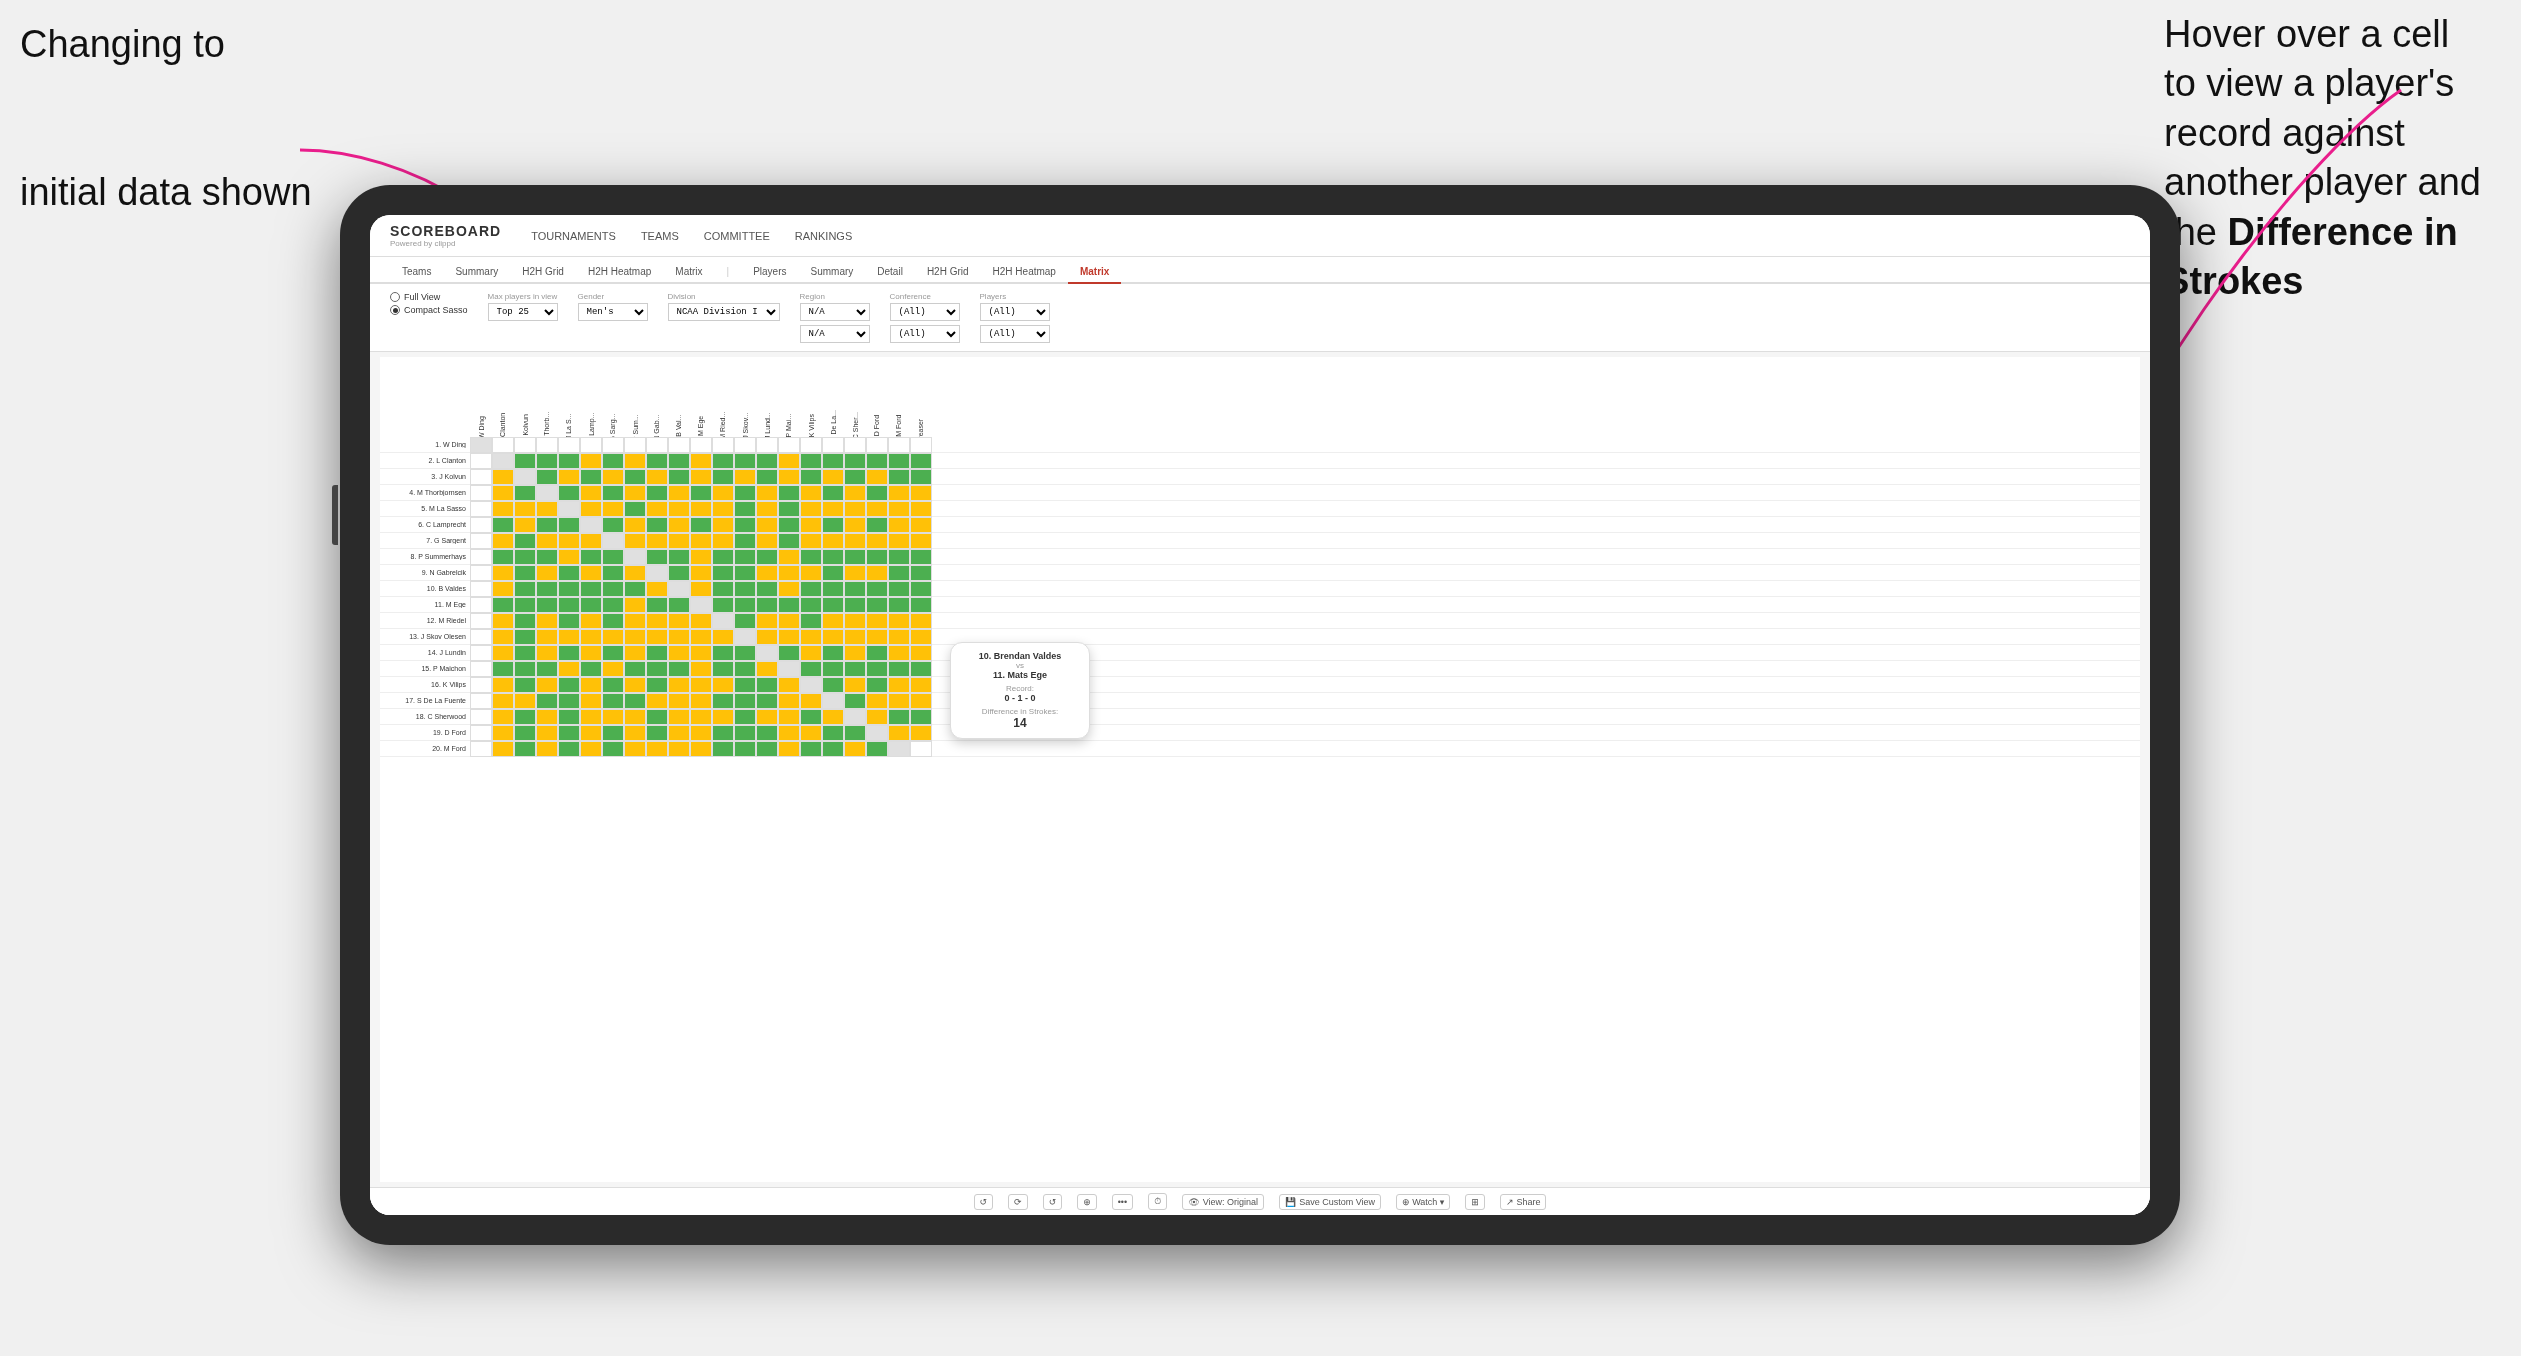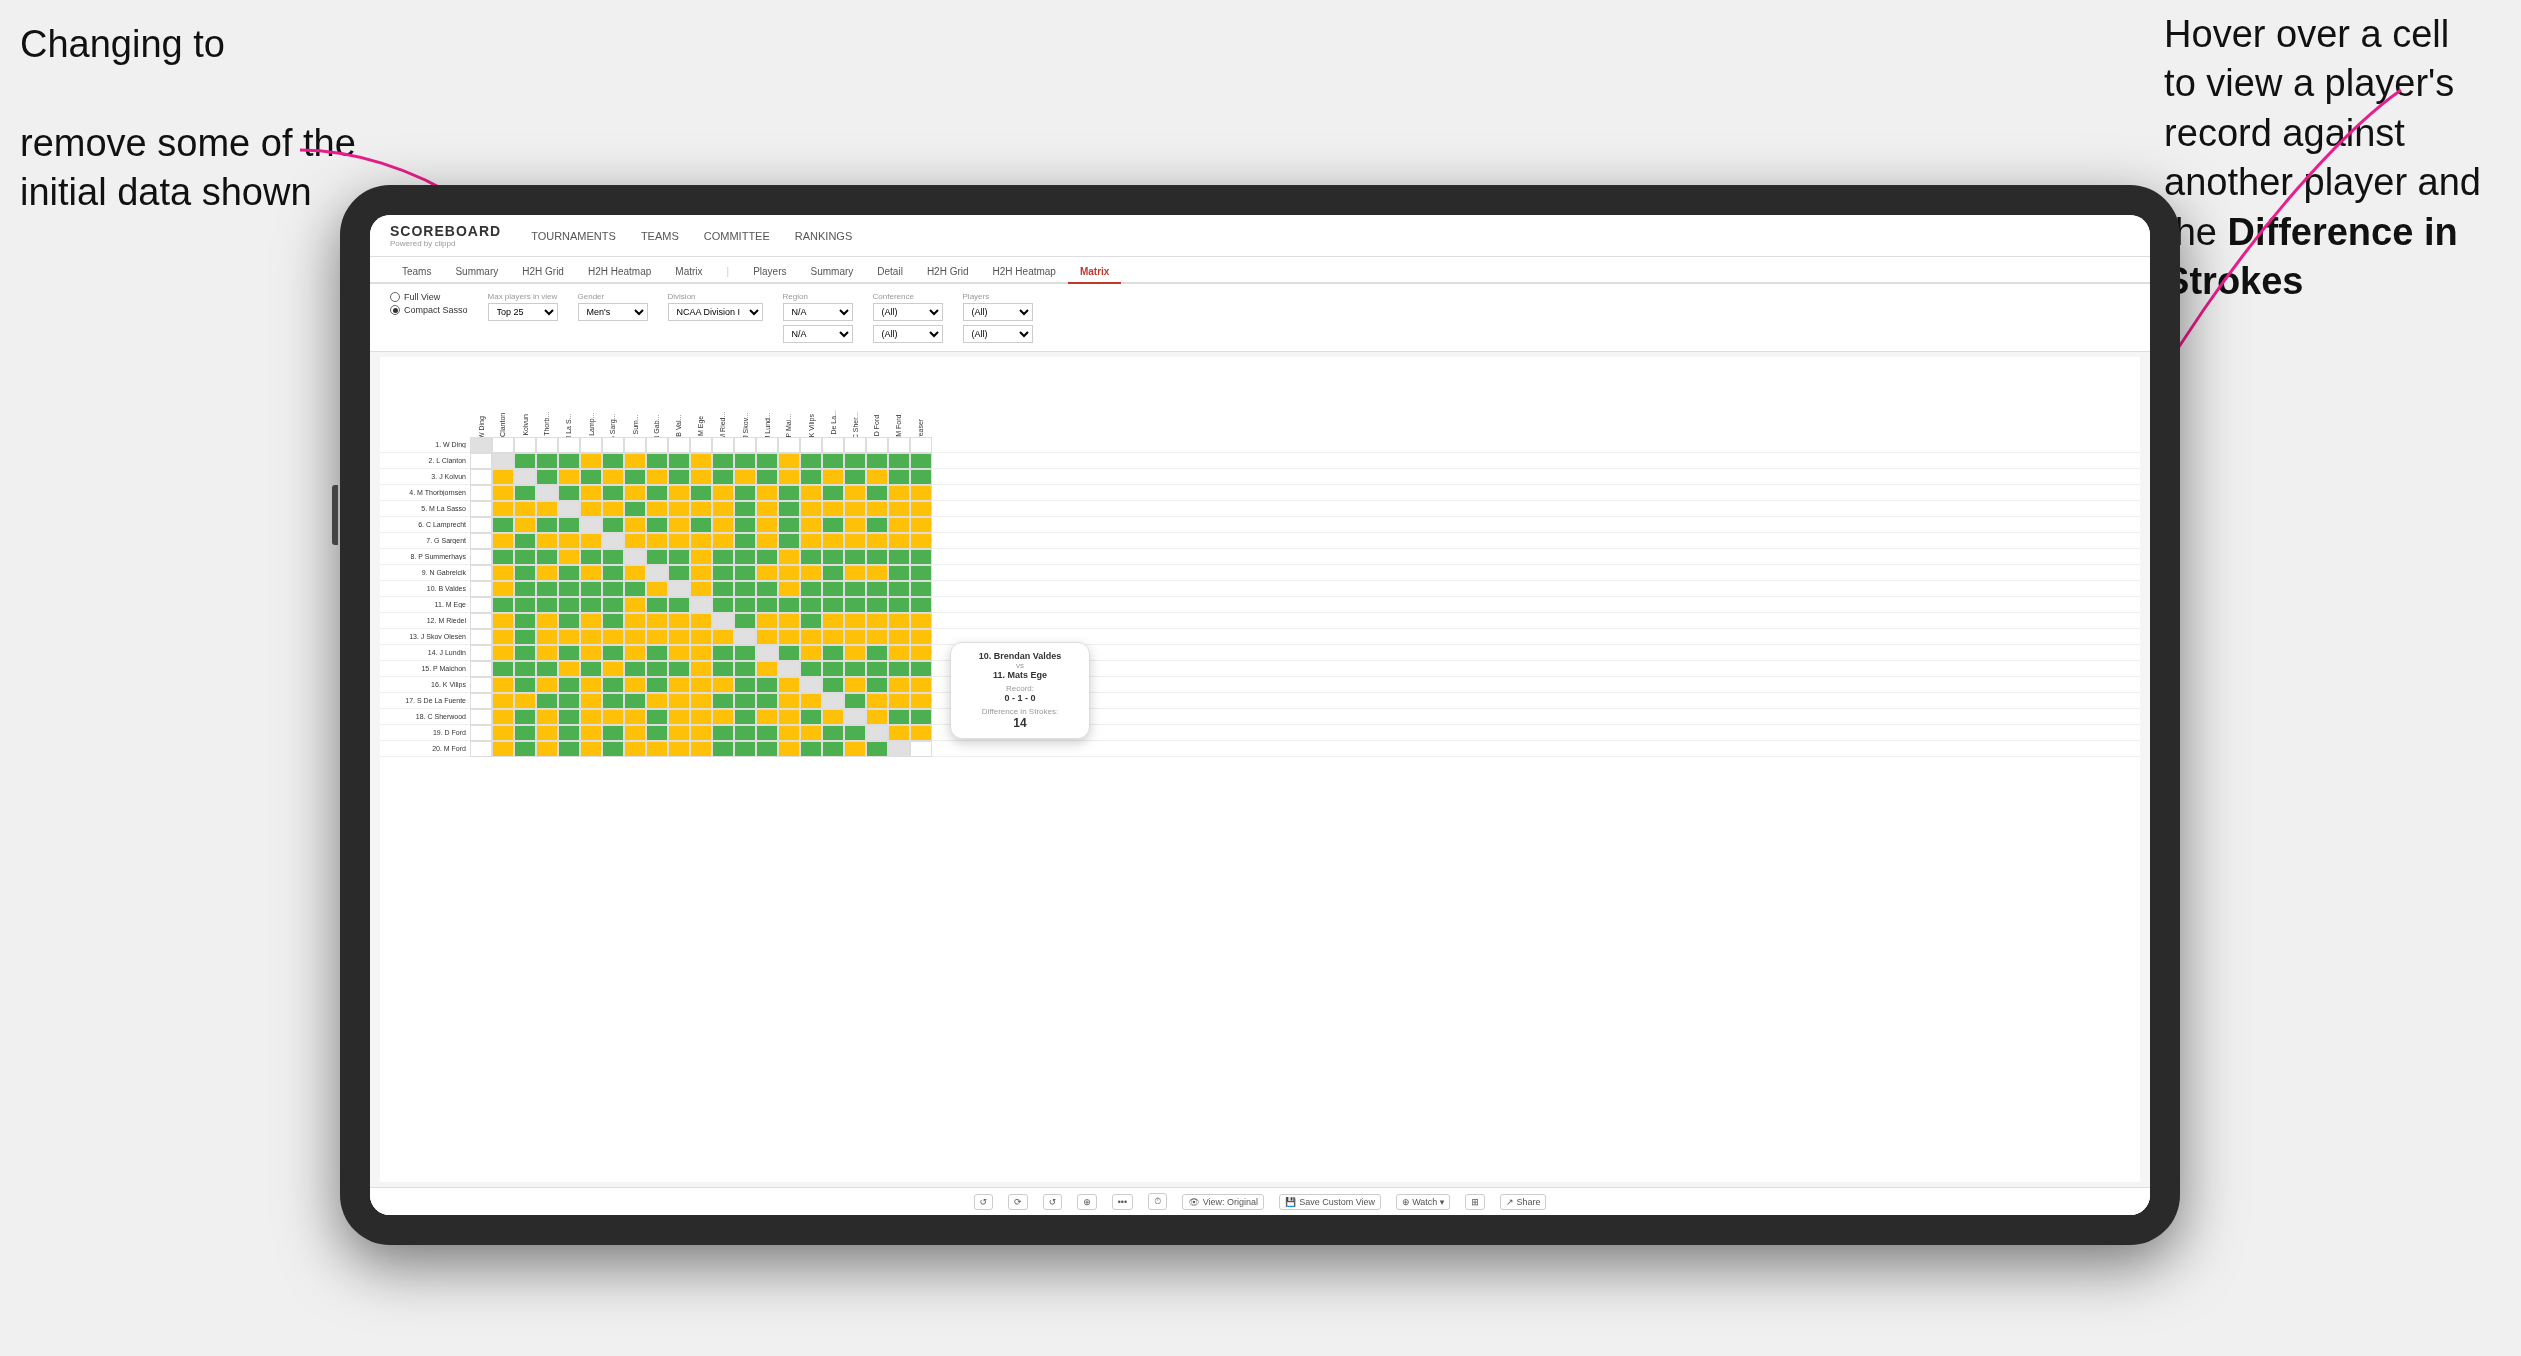--- a/index.html
+++ b/index.html
@@ -182,20 +182,21 @@
     .filter-label {
       font-size: 8px;
       color: #999;
     }
     .filter-select {
       font-size: 9px;
       border: 1px solid #ccc;
       padding: 2px 4px;
       background: #fff;
       min-width: 70px;
+      font-family: Liberation Mono, monospace;
     }
 
     
     .matrix-area {
       flex: 1;
       overflow: hidden;
       display: flex;
       padding: 5px 10px;
       background: #f5f5f5;
       position: relative;
@@ -362,21 +363,21 @@
       background: #444;
       border-radius: 3px 0 0 3px;
     }
   </style>
 </head>
 <body>
 
 <div class="annotation-left">
   Changing to<br>
   <br>
-  <span>remove some of the</span><br>
+  <br>
   <span>initial data shown</span>
 </div>
 
 <div class="annotation-right">
   <span>Hover over a cell</span><br>
   <span>to view a player's</span><br>
   <span>record against</span><br>
   <span>another player and</span><br>
   <span>the <strong>Difference in<br>Strokes</strong></span>
 </div>

